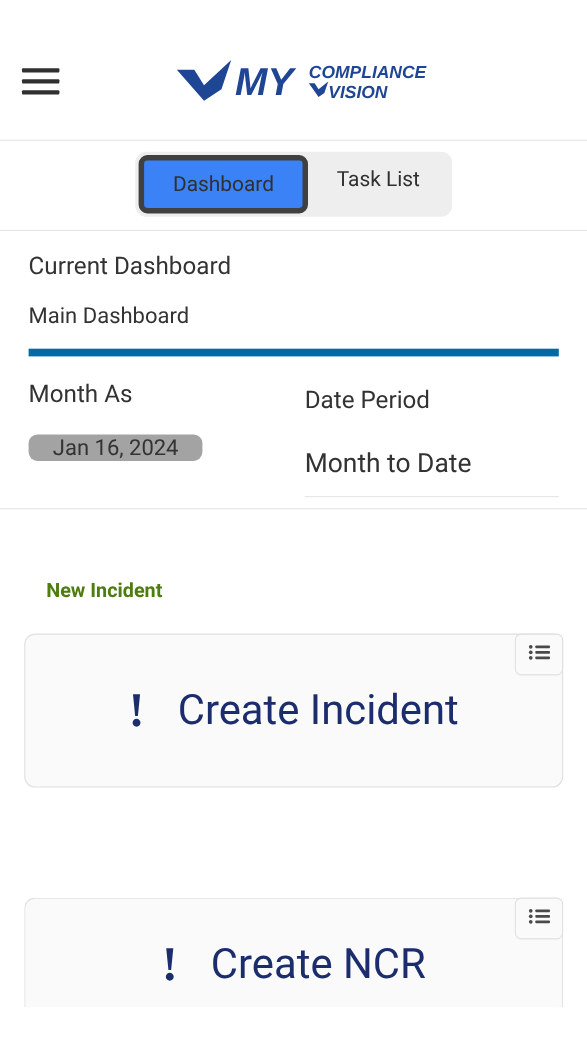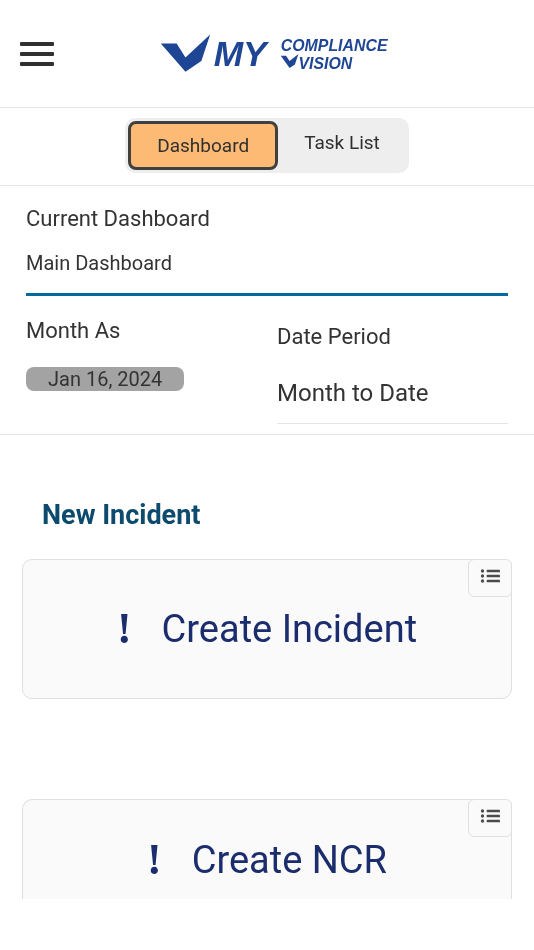--- a/index.html
+++ b/index.html
@@ -12,20 +12,21 @@
       width: 534px;
       background: #fff;
       color: #303030;
     }
     .header {
       display: flex;
       align-items: center;
       padding: 10px 20px;
       border-bottom: 1px solid #e5e5e5;
       height: 108px;
+      margin-top: 20px;
     }
     .hamburger {
       display: flex;
       flex-direction: column;
       justify-content: space-between;
       width: 34px;
       height: 24px;
       cursor: pointer;
       margin-right: 50px;
     }
@@ -56,37 +57,37 @@
       padding: 3px;
     }
     .tab {
       padding: 10px 26px;
       font-size: 19px;
       color: #303030;
       border-radius: 8px;
       cursor: pointer;
     }
     .tab.active {
-      background: #fdba74;
-      border: 3px solid #404040;
+      background: #3b82f6;
+      border: 5px solid #404040;
     }
     .content-top {
       padding: 20px 26px 0 26px;
     }
     .section-label {
       font-weight: 400;
       font-size: 22px;
       margin-bottom: 20px;
       color: #333;
     }
     .value-line {
       font-size: 20px;
       color: #333;
       padding-bottom: 18px;
-      border-bottom: 3px solid #0369a1;
+      border-bottom: 7px solid #0369a1;
     }
     .two-col {
       display: flex;
       gap: 20px;
       margin-top: 22px;
     }
     .col {
       flex: 1;
     }
     .col .section-label {
@@ -111,22 +112,22 @@
       margin-top: 10px;
     }
     .cards {
       padding: 0 22px;
     }
     .card-section {
       margin-top: 64px;
     }
     .card-title {
       font-weight: 700;
-      font-size: 27px;
-      color: #0c4a6e;
+      font-size: 18px;
+      color: #4d7c0f;
       margin-left: 20px;
       margin-bottom: 28px;
     }
     .card {
       position: relative;
       background: #fafafa;
       border: 1px solid #e0e0e0;
       border-radius: 10px;
       height: 140px;
       display: flex;

